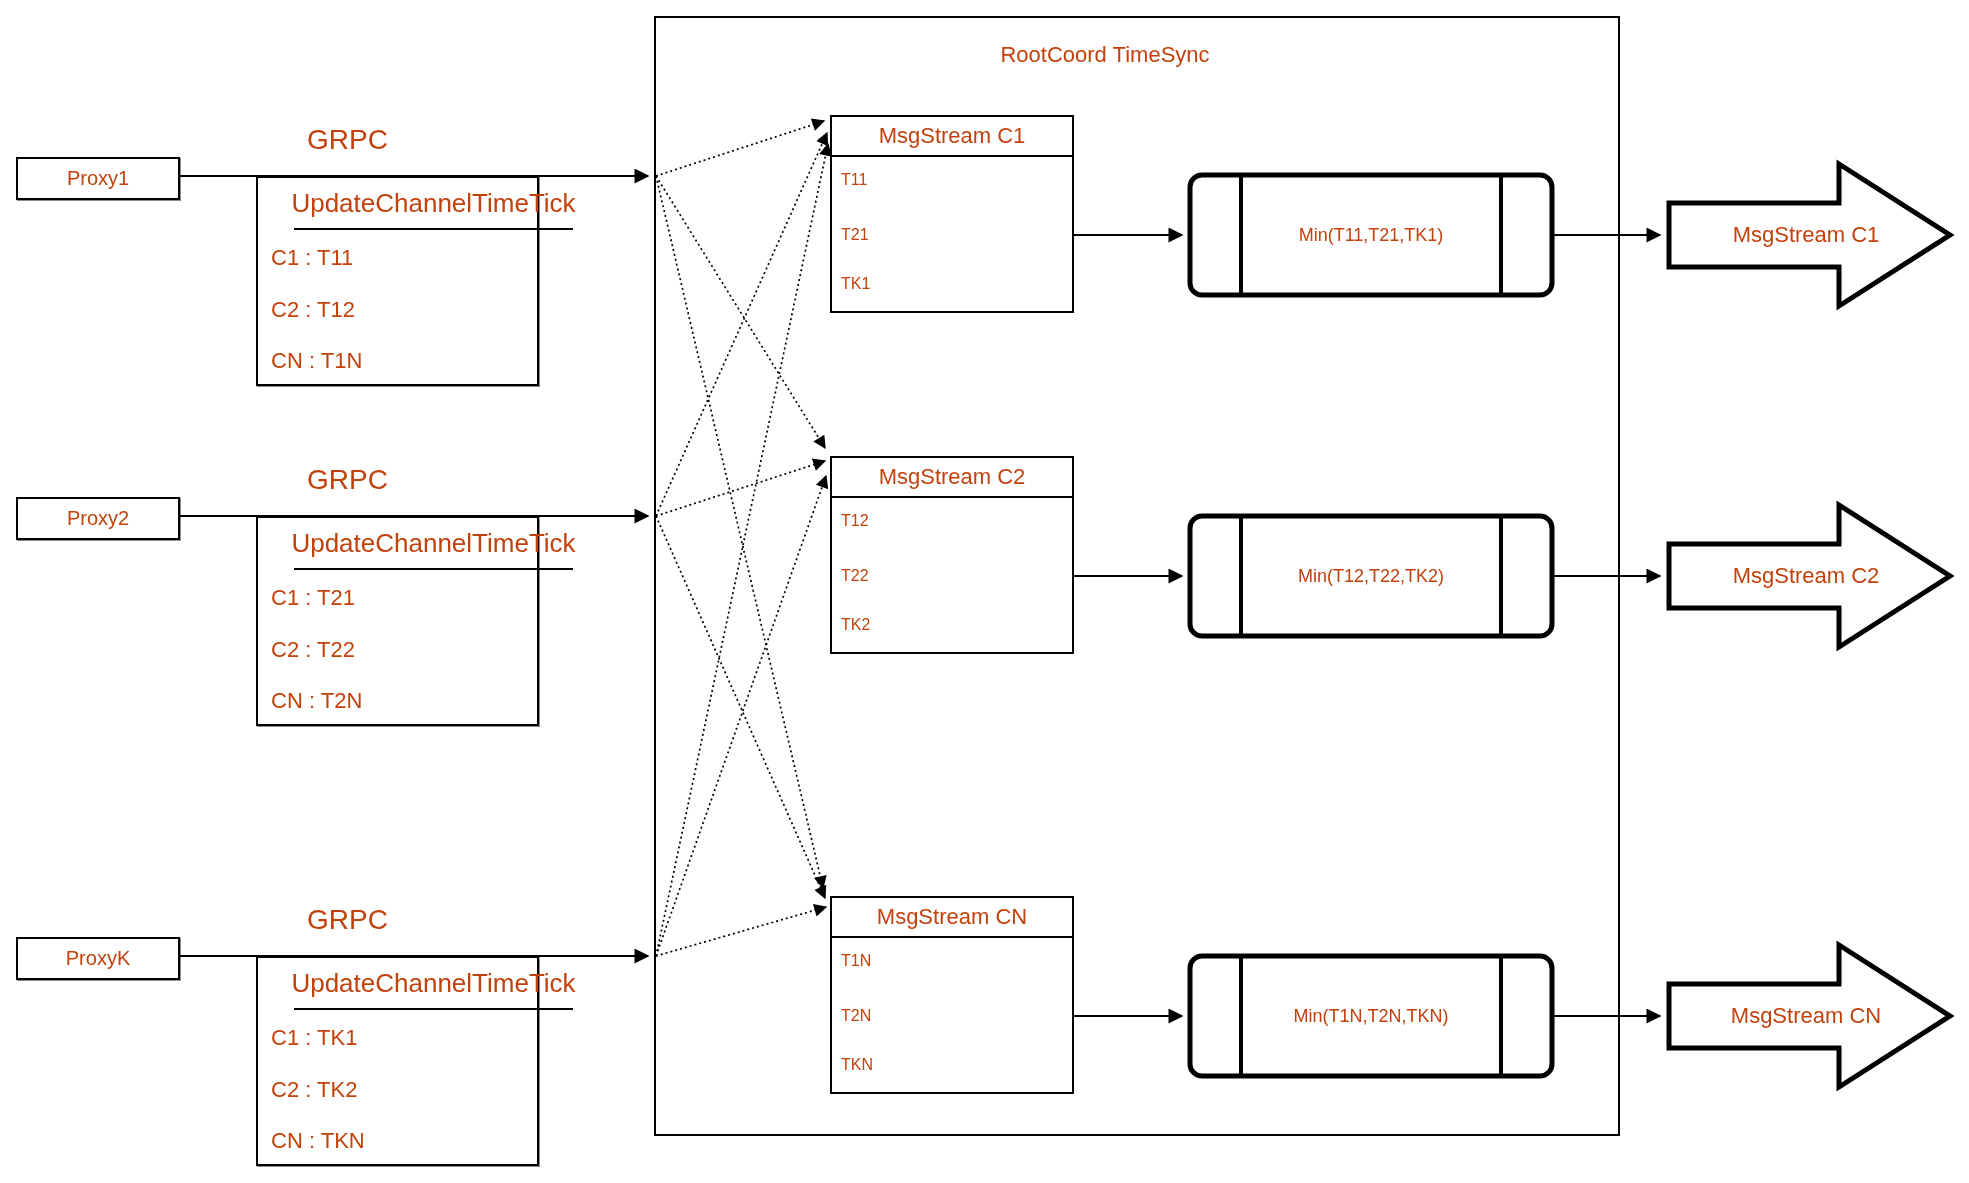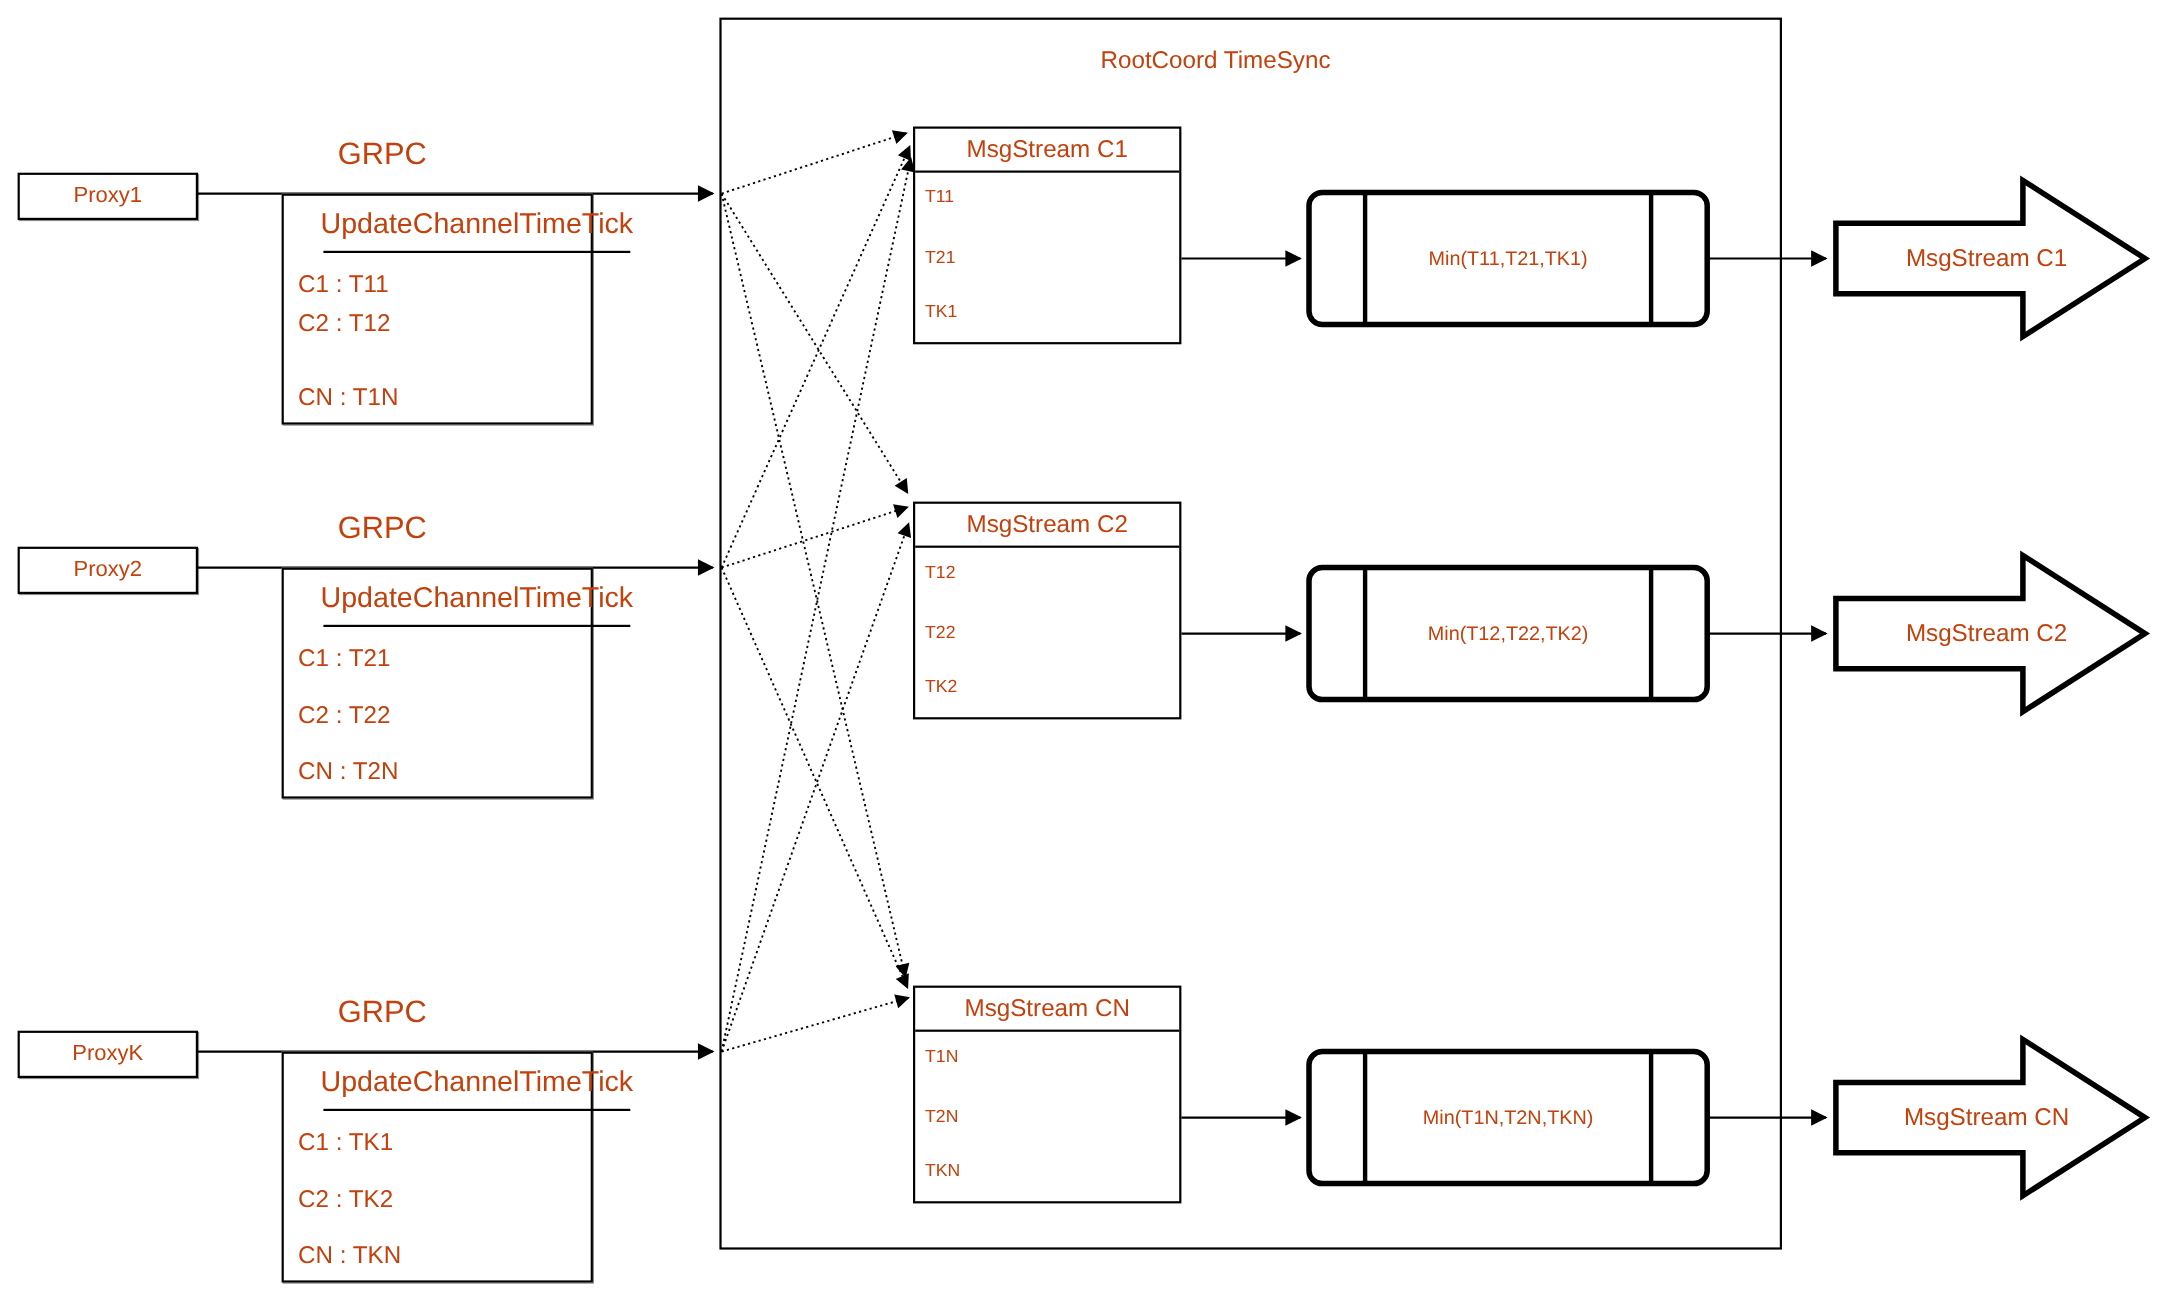--- a/index.html
+++ b/index.html
@@ -113,21 +113,21 @@
   <div class="proxybox" style="top:497px">
     <span>Proxy2</span>
   </div>
   <div class="proxybox" style="top:937px">
     <span>ProxyK</span>
   </div>
 
   <div class="ltable" style="top:176px">
     <div class="hdr">UpdateChannelTimeTick</div>
     <div class="trow" style="top:80px">C1 : T11</div>
-    <div class="trow" style="top:116px">C2 : T12</div>
+    <div class="trow" style="top:132px">C2 : T12</div>
     <div class="trow" style="top:183px">CN : T1N</div>
   </div>
   <div class="ltable" style="top:516px">
     <div class="hdr">UpdateChannelTimeTick</div>
     <div class="trow" style="top:80px">C1 : T21</div>
     <div class="trow" style="top:132px">C2 : T22</div>
     <div class="trow" style="top:183px">CN : T2N</div>
   </div>
   <div class="ltable" style="top:956px">
     <div class="hdr">UpdateChannelTimeTick</div>

